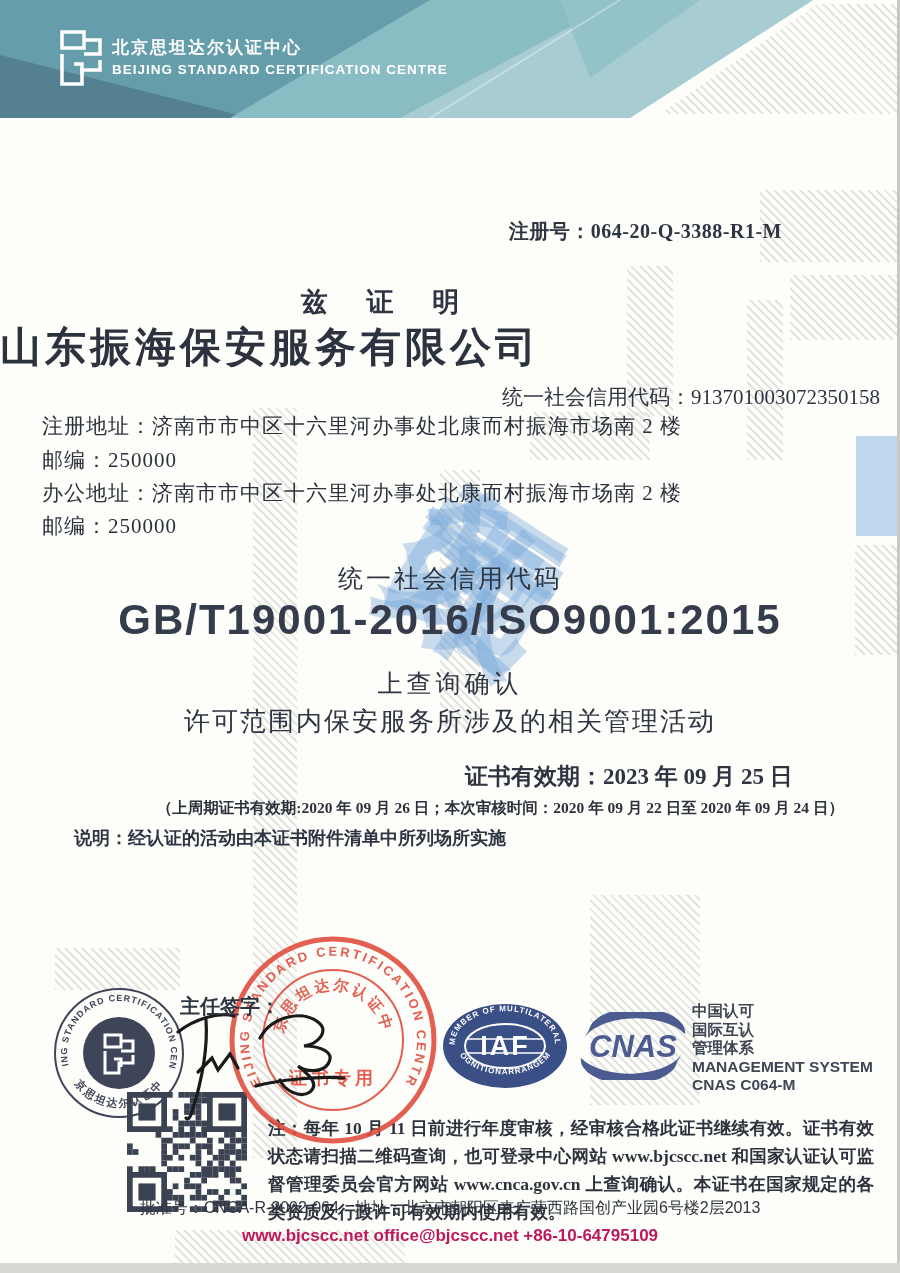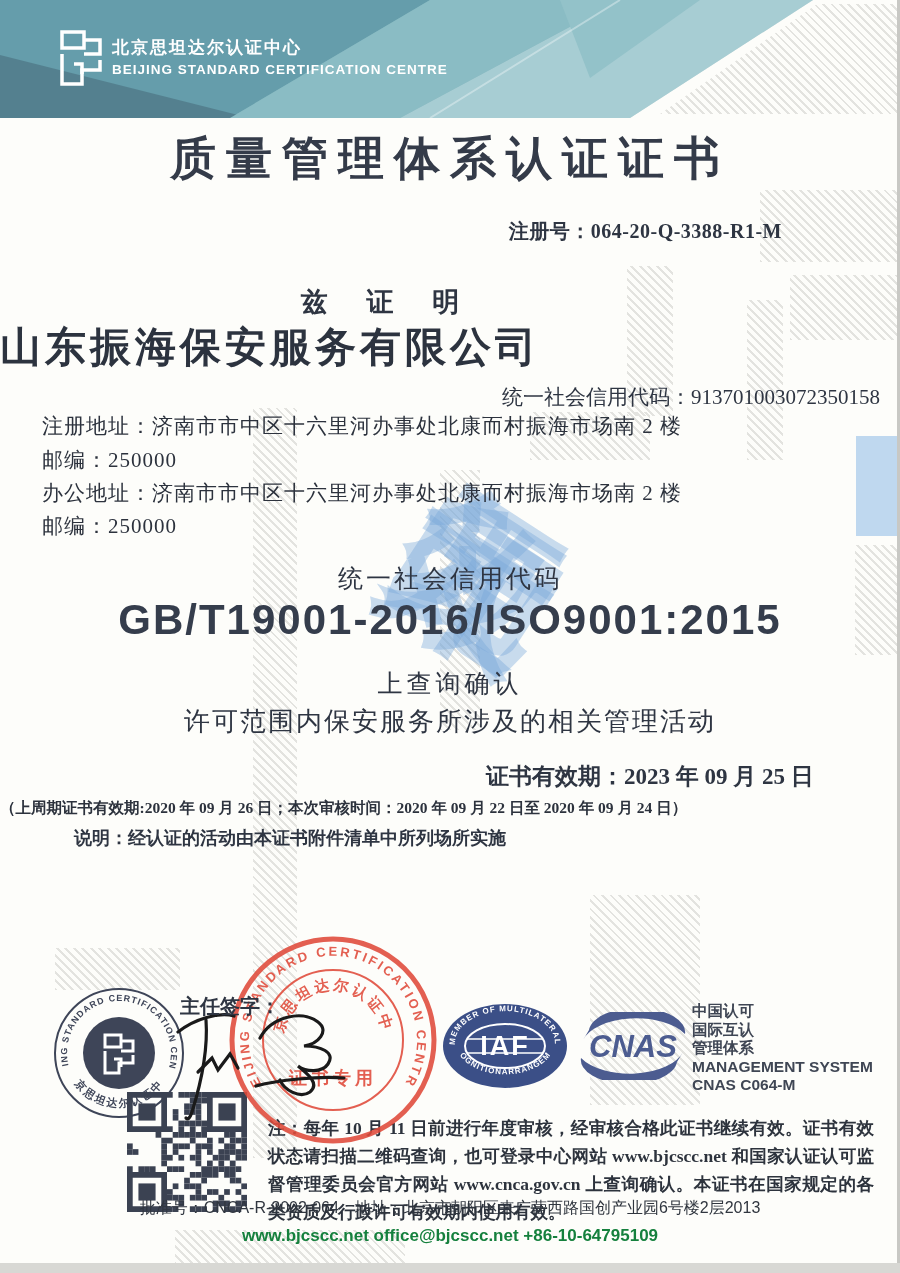--- a/index.html
+++ b/index.html
@@ -21,35 +21,35 @@
   .statement{left:0;width:776px;top:284px;text-align:center;font-size:27px;letter-spacing:16px;font-weight:600;}
   .company{left:0;width:900px;top:320px;font-size:41px;font-weight:700;letter-spacing:4px;color:#2c333f;}
   .creditcode{left:180px;right:20px;top:383px;text-align:right;font-size:21px;}
   .addr{left:42px;font-size:21px;letter-spacing:1px;color:#2c323d;}
   .centerline{left:0;width:900px;text-align:center;}
   .sys{top:562px;font-size:25px;letter-spacing:3px;}
   .standard{top:596px;font-family:"Liberation Sans",sans-serif;font-size:42px;font-weight:800;letter-spacing:2px;color:#353d4c;}
   .scopetitle{top:667px;font-size:25px;letter-spacing:4px;}
   .scope{top:704px;font-size:26px;font-weight:400;letter-spacing:2px;}
   .dateline{top:761px;font-size:23px;font-weight:600;}
-  .prevcycle{left:0;width:844px;top:798px;text-align:left;font-size:15.5px;font-weight:600;color:#2c323d;}
+  .prevcycle{left:0;width:844px;top:798px;text-align:right;font-size:15.5px;font-weight:600;color:#2c323d;}
   .expl{left:74px;top:826px;font-size:18px;font-weight:600;}
   
   #watermark{left:330px;top:350px;width:170px;height:660px;writing-mode:vertical-rl;
              font-size:160px;line-height:170px;font-weight:700;color:rgba(120,168,218,.40);
              transform:rotate(33deg);letter-spacing:6px;z-index:1;font-family:"Liberation Sans",sans-serif;}
   
   .sign-label{left:180px;top:993px;font-size:20px;font-weight:700;z-index:7;}
   .cnas-info{left:692px;top:1002px;font-size:15.5px;line-height:18.5px;color:#3f4654;
              font-family:"Liberation Sans",sans-serif;font-weight:600;z-index:4;}
   .note{left:268px;top:1114px;width:606px;font-size:17.5px;font-weight:600;line-height:1.6;
         text-align:justify;color:#2d333d;z-index:4;}
   .approval{left:0;width:900px;top:1198px;text-align:center;font-size:16px;color:#30363f;
             font-family:"Liberation Sans",sans-serif;z-index:4;}
-  .contact{left:0;width:900px;top:1226px;text-align:center;font-size:17px;color:#15803d;
+  .contact{left:0;width:900px;top:1226px;text-align:center;font-size:17px;color:#be185d;
            font-family:"Liberation Sans",sans-serif;font-weight:600;z-index:4;}
   
   #edge-right{right:0;top:0;width:3px;height:1273px;background:#c8c8c4;z-index:9;}
   #edge-bottom{left:0;bottom:0;width:900px;height:10px;background:#d8d8d4;z-index:9;}
   svg text{font-family:"Liberation Sans",sans-serif;}
 </style>
 </head>
 <body>
 
 <div id="page">
@@ -87,37 +87,36 @@
   <div class="hatch" style="left:440px;top:470px;width:40px;height:260px;"></div>
   <div class="hatch" style="left:530px;top:412px;width:120px;height:48px;"></div>
   <div class="hatch" style="left:590px;top:895px;width:110px;height:210px;"></div>
   <div class="hatch" style="left:855px;top:545px;width:45px;height:110px;"></div>
   <div class="hatch" style="left:55px;top:948px;width:125px;height:42px;"></div>
   <div class="hatch" style="left:175px;top:1230px;width:230px;height:43px;"></div>
   <div class="blue-block" style="left:856px;top:436px;width:44px;height:100px;"></div>
 
   <div id="watermark" class="abs">复印无效</div>
 
-  <div class="abs title" style="z-index:2">质量管理体系认证证书</div>
   <div class="abs regno" style="z-index:2">注册号：064-20-Q-3388-R1-M</div>
   <div class="abs statement" style="z-index:2">兹 证 明</div>
   <div class="abs company" style="z-index:2">山东振海保安服务有限公司</div>
   <div class="abs creditcode" style="z-index:2">统一社会信用代码：913701003072350158</div>
 
   <div class="abs addr" style="top:412px;z-index:2">注册地址：济南市市中区十六里河办事处北康而村振海市场南 2 楼</div>
   <div class="abs addr" style="top:446px;z-index:2">邮编：250000</div>
   <div class="abs addr" style="top:479px;z-index:2">办公地址：济南市市中区十六里河办事处北康而村振海市场南 2 楼</div>
   <div class="abs addr" style="top:512px;z-index:2">邮编：250000</div>
 
   <div class="abs centerline sys" style="z-index:2">统一社会信用代码</div>
   <div class="abs centerline standard" style="z-index:2">GB/T19001-2016/ISO9001:2015</div>
   <div class="abs centerline scopetitle" style="z-index:2">上查询确认</div>
   <div class="abs centerline scope" style="z-index:2">许可范围内保安服务所涉及的相关管理活动</div>
 
-  <div class="abs dateline" style="left:486px;z-index:2">证书有效期：2023 年 09 月 25 日</div>
+  <div class="abs dateline" style="left:465px;z-index:2">证书有效期：2023 年 09 月 25 日</div>
   <div class="abs prevcycle" style="z-index:2">（上周期证书有效期:2020 年 09 月 26 日；本次审核时间：2020 年 09 月 22 日至 2020 年 09 月 24 日）</div>
   <div class="abs expl" style="z-index:2">说明：经认证的活动由本证书附件清单中所列场所实施</div>
 
   <svg class="abs" style="left:50px;top:984px;z-index:4" width="138" height="138" viewBox="-69 -69 138 138">
     <defs>
       <path id="sealTop" d="M -50.2,13.5 A 52,52 0 1 1 50.2,13.5"></path>
       <path id="sealBottom" d="M -44.2,31 A 54,54 0 0 0 44.2,31"></path>
     </defs>
     <circle cx="0" cy="0" r="64" fill="none" stroke="#3e4558" stroke-width="2"></circle>
     <text font-size="9" font-weight="700" fill="#3e4558" letter-spacing="1">

